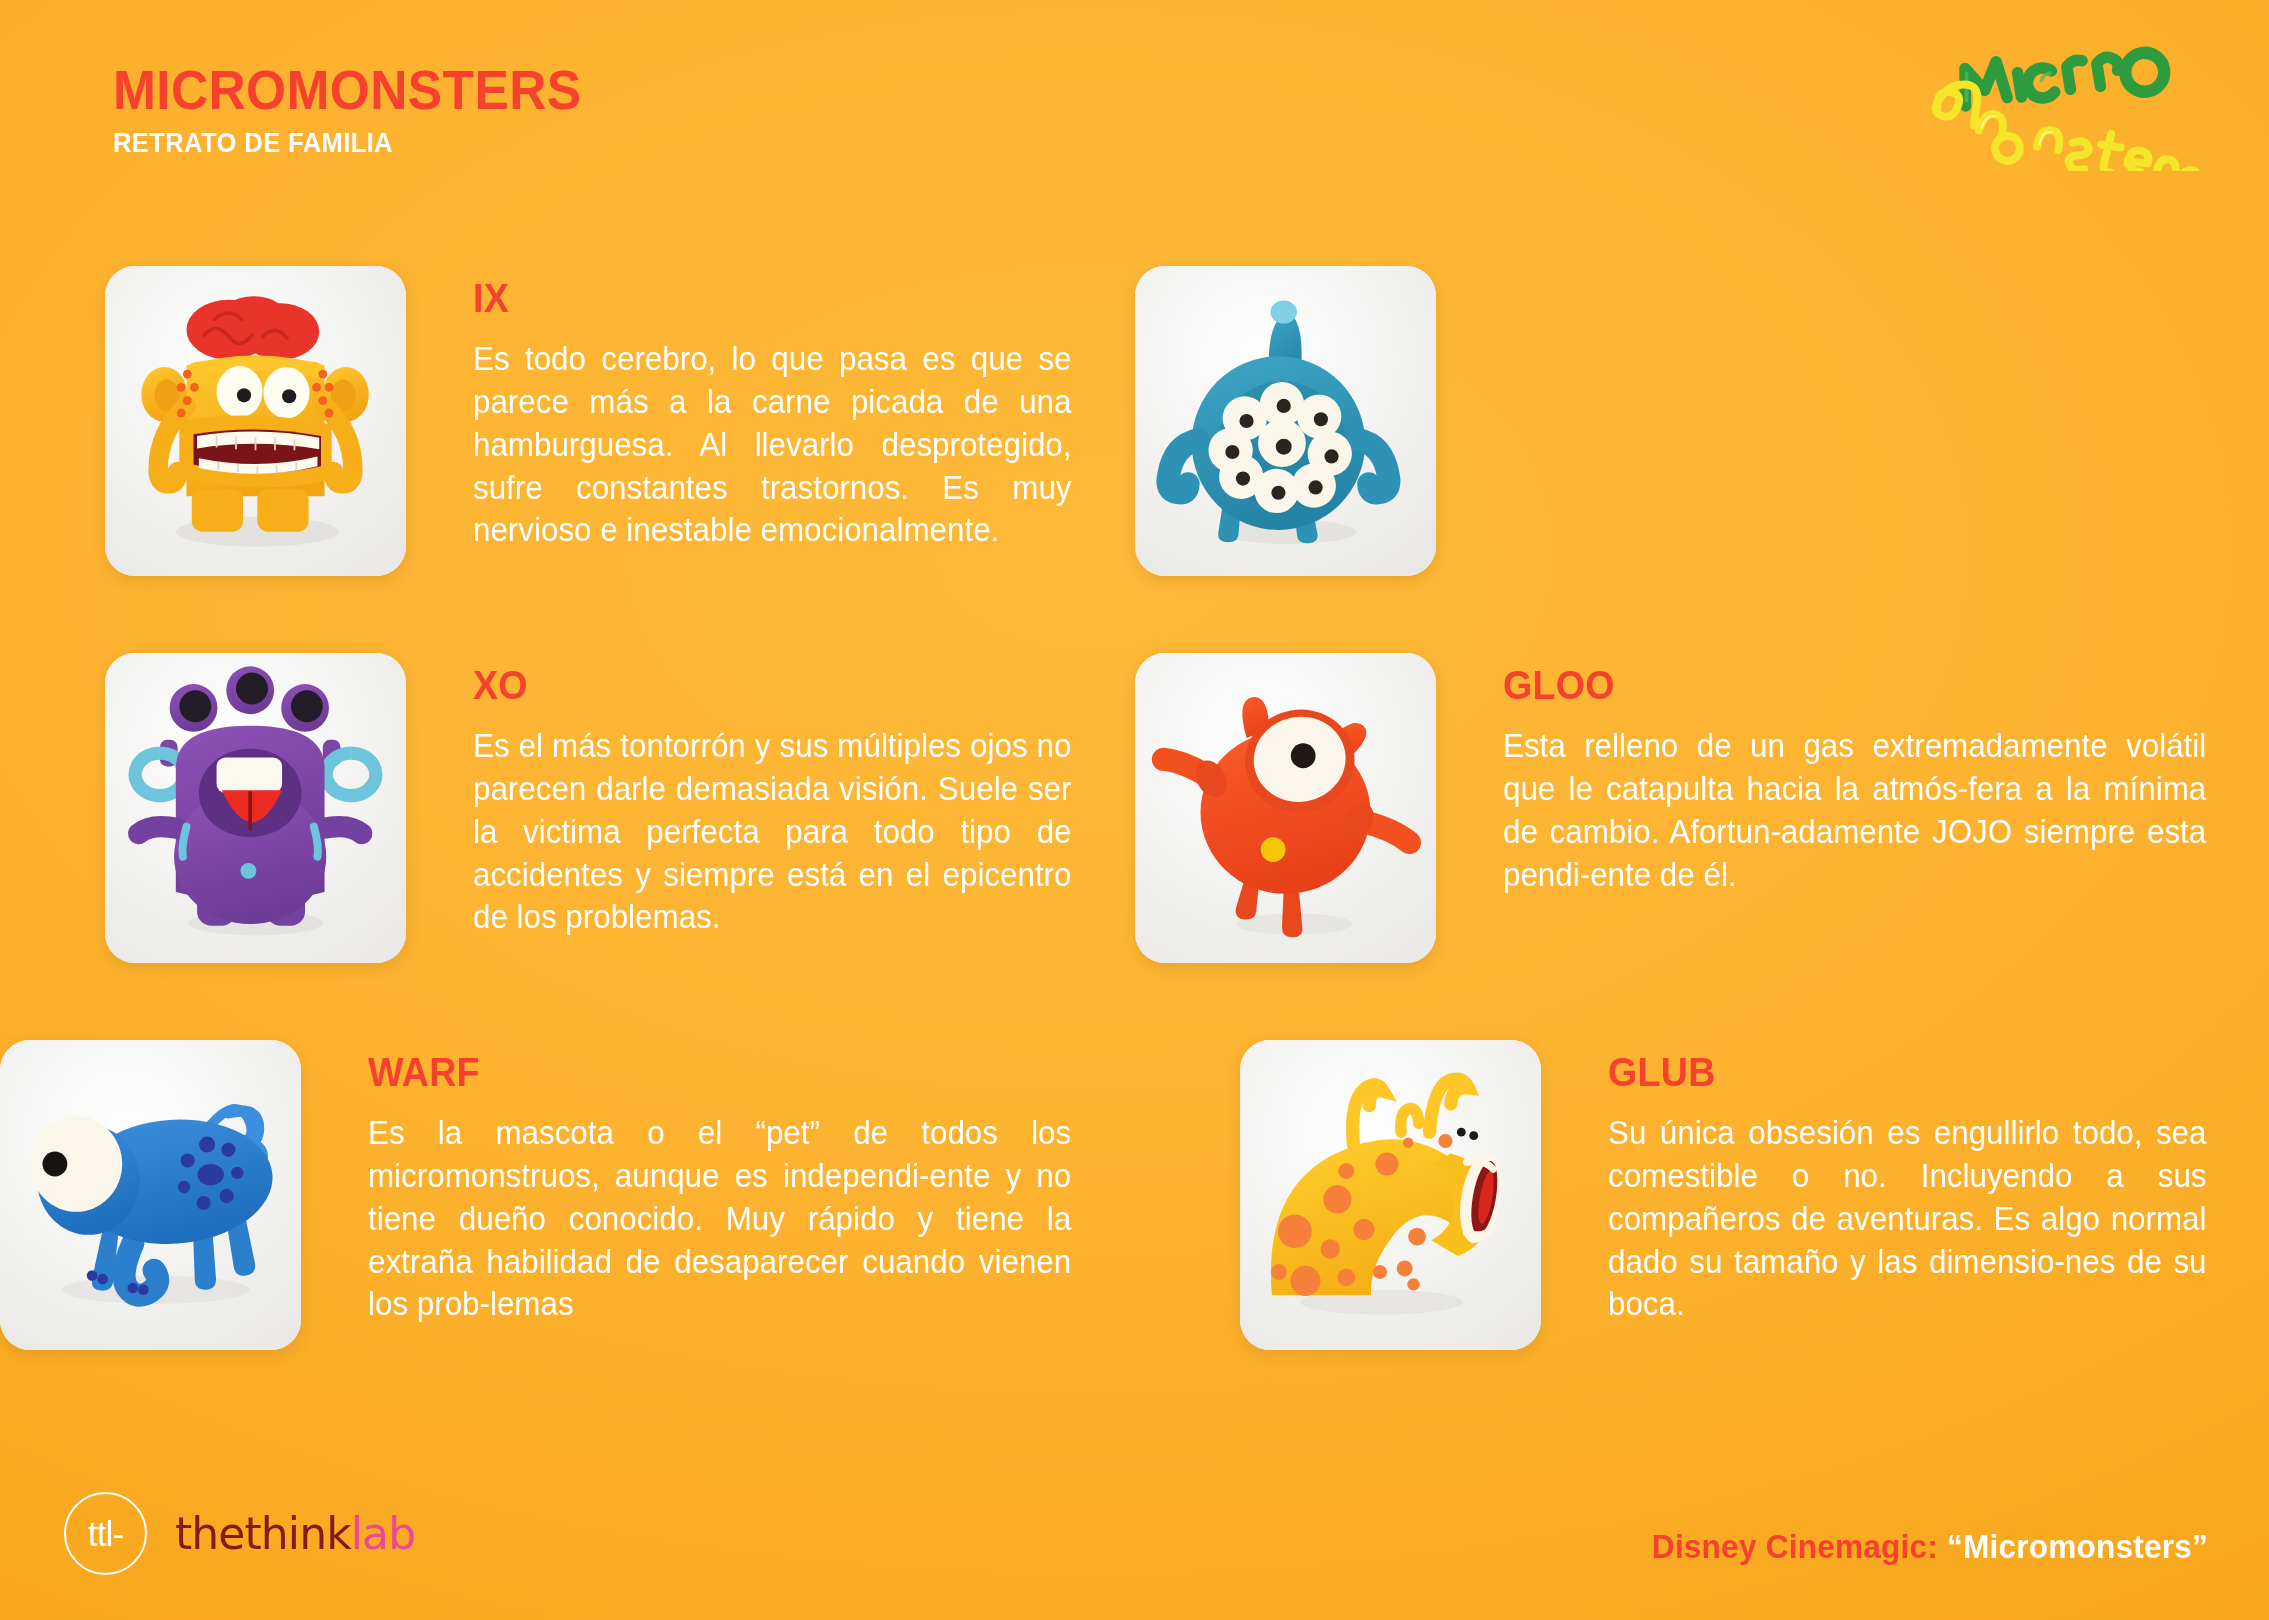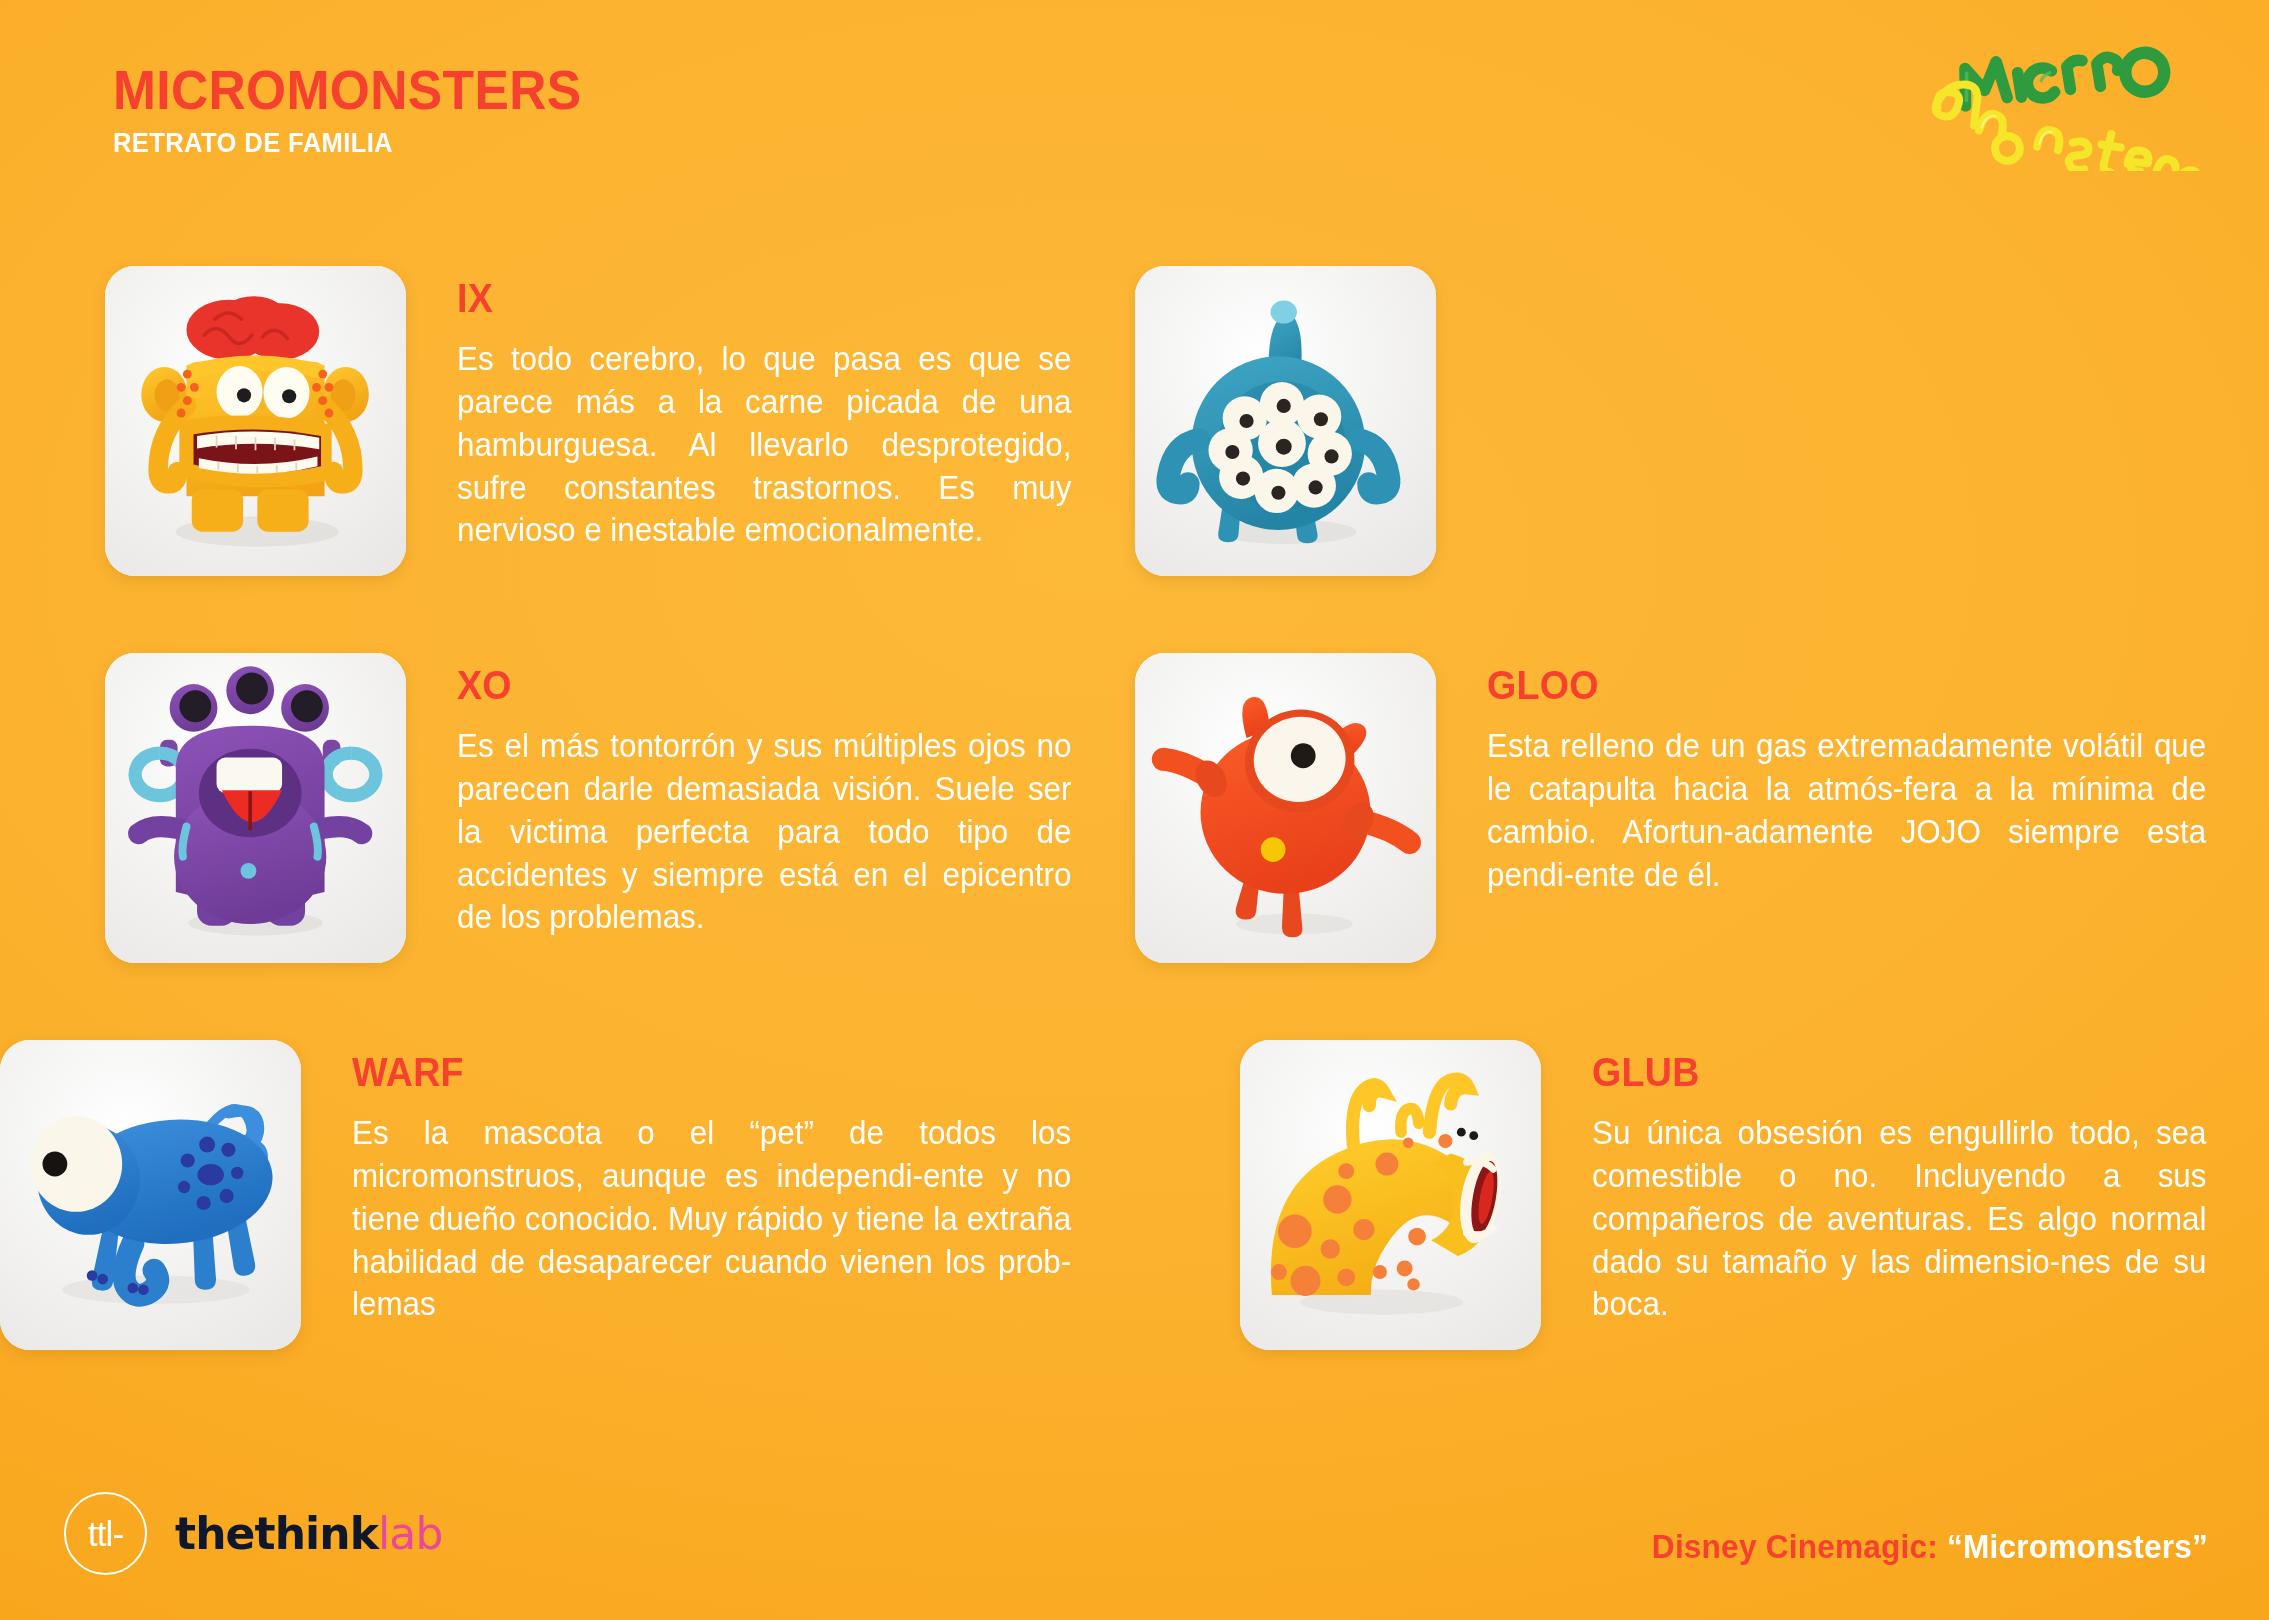--- a/index.html
+++ b/index.html
@@ -31,21 +31,21 @@
   .brandlogo { position:absolute; right:49px; top:25px; width:293px; height:146px; }
   .brandlogo svg { width:100%; height:100%; display:block; }
 
   
   .grid {
     position:absolute; left:0; top:266px; width:2270px;
     display:grid;
     grid-template-columns: 1135px 1135px;
     grid-template-rows: 387px 387px 417px;
   }
-  .card { display:flex; align-items:flex-start; }
+  .card { display:flex; align-items:flex-start;gap:16px; }
   .col-left  { padding-left:105px; }
 
   .thumbwrap { flex:0 0 auto; width:301px; display:flex; justify-content:flex-start; }
   .thumb {
     width:301px; height:310px; border-radius:30px;
     background: linear-gradient(150deg,#FFFFFF 0%,#FAFAFA 42%,#EFEFEE 100%);
     box-shadow: 0 4.4px 14px rgba(150,95,0,0.18);
     position:relative; overflow:hidden;
   }
   .thumb svg { position:absolute; inset:0; width:100%; height:100%; }
@@ -68,21 +68,21 @@
   .footer-left { position:absolute; left:64px; bottom:46px; display:flex; align-items:center; }
   .ttl-circle {
     width:83px; height:83px; border-radius:50%;
     border:2.7px solid #FFFFFF; display:flex;
     align-items:center; justify-content:center;
     color:#FFFFFF; font-size:35px; letter-spacing:-0.9px;
     font-family:Liberation Sans, sans-serif;
   }
   .ttl-word { margin-left:28px; font-size:44px; letter-spacing:-0.9px;
     font-family:"DejaVu Sans", sans-serif; }
-  .ttl-word .w { color:#0f172a;font-weight:bold; }
+  .ttl-word .w { color:#7f1d1d; }
   .ttl-word .r { color:#ec4899; }
 
   .footer-right {
     position:absolute; right:62px; bottom:55px;
     font-size:34px; font-weight:bold; letter-spacing:0.2px;
     transform:scaleX(0.93); transform-origin:right center;
   }
   .footer-right .r { color:#F7412F; }
   .footer-right .w { color:#FFFFFF; }
 </style>

